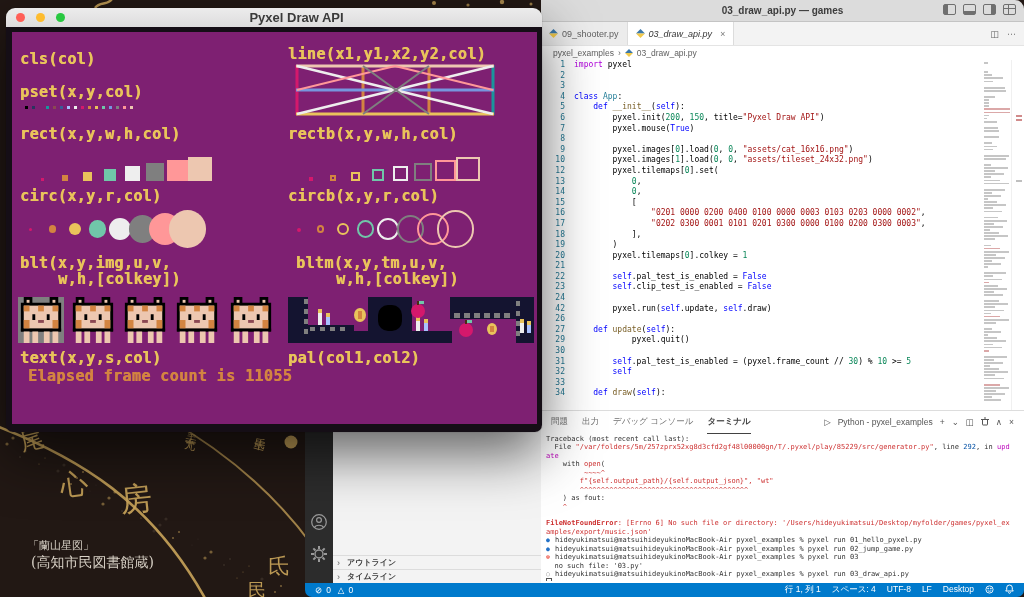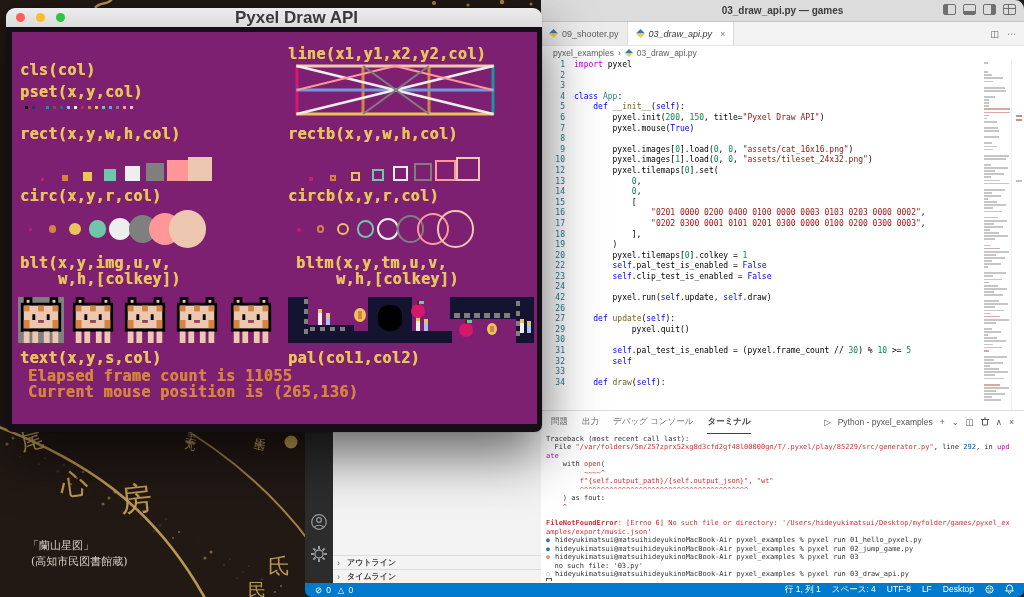--- a/index.html
+++ b/index.html
@@ -64,21 +64,21 @@
   #vs-status{left:305px;top:583px;width:719px;height:14px;background:#007acc;color:#fff;
      border-bottom-left-radius:7px;border-bottom-right-radius:7px;display:flex;align-items:center;
      font-size:8.5px;padding:0 10px;box-sizing:border-box;}
   #status-left{display:flex;align-items:center;gap:4px;}
   #status-right{margin-left:auto;display:flex;align-items:center;gap:11px;}
   
   #pyxel-win{position:absolute;left:6px;top:8px;width:536px;height:424px;border-radius:9px 9px 7px 7px;
      overflow:hidden;box-shadow:0 22px 55px rgba(0,0,0,.6),0 0 1px rgba(0,0,0,.5);}
   #px-titlebar{height:19px;background:linear-gradient(#ececec,#dddcdd);border-bottom:1px solid #c9c7c9;
      position:relative;display:flex;align-items:center;justify-content:center;}
-  .px-title{font-size:17px;font-weight:bold;color:#3a3a3a;margin-left:45px;}
+  .px-title{font-size:13px;font-weight:bold;color:#3a3a3a;margin-left:45px;}
   .tl{position:absolute;top:5px;width:9px;height:9px;border-radius:50%;}
   .tl.red{left:10px;background:#ff5f57;}
   .tl.yel{left:30px;background:#febc2e;}
   .tl.grn{left:50px;background:#28c840;}
   #px-frame{position:absolute;top:19px;left:0;right:0;bottom:0;background:#150e16;}
   #px-canvas{position:absolute;left:6px;top:5px;width:525px;height:392px;background:#7e2072;overflow:hidden;}
   .pxl{position:absolute;font-family:"DejaVu Sans Mono",monospace;font-weight:bold;font-size:15px;
      letter-spacing:.4px;color:#e9c35b;white-space:pre;text-shadow:.5px 0 0 currentColor;}
   .pxl.orange{color:#d38441;}
   .pxa{position:absolute;}
@@ -146,21 +146,21 @@
         </g>
     </svg>
     <span class="wp-kanji" style="left:20px;top:424px;font-size:24px;transform:rotate(-14deg)">尾</span>
     <span class="wp-kanji" style="left:60px;top:466px;font-size:28px;transform:rotate(-8deg)">心</span>
     <span class="wp-kanji" style="left:120px;top:478px;font-size:32px;transform:rotate(-6deg)">房</span>
     <span class="wp-vert" style="left:184px;top:424px;font-size:11px;transform:rotate(10deg)">去二十九</span>
     <span class="wp-vert" style="left:254px;top:428px;font-size:11px;transform:rotate(14deg)">氐十三</span>
     <span class="wp-kanji" style="left:268px;top:552px;font-size:21px">氐</span>
     <span class="wp-kanji" style="left:248px;top:578px;font-size:18px">民</span>
     <div class="wp-cap" style="left:28px;top:538px;font-size:11px">「蘭山星図」</div>
-    <div class="wp-cap" style="left:31px;top:554px;font-size:11px">(高知市民図書館蔵)</div>
+    <div class="wp-cap" style="left:31px;top:554px;font-size:14px">(高知市民図書館蔵)</div>
   </div>
 
   <div id="vs-titlebar" class="vsc">
     <span>03_draw_api.py — games</span>
     <span class="win-icons">
       <span class="wicon wi-l"></span>
       <span class="wicon wi-b"></span>
       <span class="wicon wi-r"></span>
       <span class="wicon wi-g"></span>
     </span>
@@ -212,20 +212,21 @@
         <div class="cl"><span class="ln">10</span><span class="c-p">        pyxel.images[</span><span class="c-n">1</span><span class="c-p">].load(</span><span class="c-n">0</span><span class="c-p">, </span><span class="c-n">0</span><span class="c-p">, </span><span class="c-s">"assets/tileset_24x32.png"</span><span class="c-p">)</span></div>
         <div class="cl"><span class="ln">12</span><span class="c-p">        pyxel.tilemaps[</span><span class="c-n">0</span><span class="c-p">].set(</span></div>
         <div class="cl"><span class="ln">13</span><span class="c-p">            </span><span class="c-n">0</span><span class="c-p">,</span></div>
         <div class="cl"><span class="ln">14</span><span class="c-p">            </span><span class="c-n">0</span><span class="c-p">,</span></div>
         <div class="cl"><span class="ln">15</span><span class="c-p">            [</span></div>
         <div class="cl"><span class="ln">16</span><span class="c-p">                </span><span class="c-s">"0201 0000 0200 0400 0100 0000 0003 0103 0203 0000 0002"</span><span class="c-p">,</span></div>
         <div class="cl"><span class="ln">17</span><span class="c-p">                </span><span class="c-s">"0202 0300 0001 0101 0201 0300 0000 0100 0200 0300 0003"</span><span class="c-p">,</span></div>
         <div class="cl"><span class="ln">18</span><span class="c-p">            ],</span></div>
         <div class="cl"><span class="ln">19</span><span class="c-p">        )</span></div>
         <div class="cl"><span class="ln">20</span><span class="c-p">        pyxel.tilemaps[</span><span class="c-n">0</span><span class="c-p">].colkey = </span><span class="c-n">1</span></div>
+        <div class="cl"><span class="ln">21</span></div>
         <div class="cl"><span class="ln">22</span><span class="c-p">        </span><span class="c-b">self</span><span class="c-p">.pal_test_is_enabled = </span><span class="c-b">False</span></div>
         <div class="cl"><span class="ln">23</span><span class="c-p">        </span><span class="c-b">self</span><span class="c-p">.clip_test_is_enabled = </span><span class="c-b">False</span></div>
         <div class="cl"><span class="ln">24</span></div>
         <div class="cl"><span class="ln">42</span><span class="c-p">        pyxel.run(</span><span class="c-b">self</span><span class="c-p">.update, </span><span class="c-b">self</span><span class="c-p">.draw)</span></div>
         <div class="cl"><span class="ln">26</span></div>
         <div class="cl"><span class="ln">27</span><span class="c-p">    </span><span class="c-b">def</span><span class="c-p"> </span><span class="c-f">update</span><span class="c-p">(</span><span class="c-b">self</span><span class="c-p">):</span></div>
         <div class="cl"><span class="ln">29</span><span class="c-p">            pyxel.quit()</span></div>
         <div class="cl"><span class="ln">30</span></div>
         <div class="cl"><span class="ln">31</span><span class="c-p">        </span><span class="c-b">self</span><span class="c-p">.pal_test_is_enabled = (pyxel.frame_count // </span><span class="c-n">30</span><span class="c-p">) % </span><span class="c-n">10</span><span class="c-p"> &gt;= </span><span class="c-n">5</span></div>
         <div class="cl"><span class="ln">32</span><span class="c-p">        </span><span class="c-b">self</span></div>
@@ -468,21 +469,21 @@
   <div id="pyxel-win">
     <div id="px-titlebar">
       <span class="tl red"></span>
       <span class="tl yel"></span>
       <span class="tl grn"></span>
       <span class="px-title">Pyxel Draw API</span>
     </div>
     <div id="px-frame">
       <div id="px-canvas">
 
-        <span class="pxl" style="left:8px;top:29px">cls(col)</span>
+        <span class="pxl" style="left:8px;top:18px">cls(col)</span>
         <span class="pxl" style="left:8px;top:51px">pset(x,y,col)</span>
         <div class="pxa" id="px-dots" style="left:13px;top:74px;width:130px;height:4px">
             <div style="position: absolute; left: 0px; top: 0px; width: 3px; height: 3px; background: rgb(0, 0, 0);"></div>
             <div style="position: absolute; left: 7px; top: 0px; width: 3px; height: 3px; background: rgb(43, 51, 95);"></div>
             <div style="position: absolute; left: 14px; top: 0px; width: 3px; height: 3px; background: rgb(126, 32, 114);"></div>
             <div style="position: absolute; left: 21px; top: 0px; width: 3px; height: 3px; background: rgb(25, 149, 156);"></div>
             <div style="position: absolute; left: 28px; top: 0px; width: 3px; height: 3px; background: rgb(139, 72, 82);"></div>
             <div style="position: absolute; left: 35px; top: 0px; width: 3px; height: 3px; background: rgb(57, 92, 152);"></div>
             <div style="position: absolute; left: 42px; top: 0px; width: 3px; height: 3px; background: rgb(169, 193, 255);"></div>
             <div style="position: absolute; left: 49px; top: 0px; width: 3px; height: 3px; background: rgb(238, 238, 238);"></div>
@@ -532,21 +533,20 @@
             </svg>
             <svg width="46" height="46" viewBox="0 0 16 16" style="position: absolute; left: 156px; top: 0px;">
               <use href="#catshape" transform="scale(-1,1) translate(-16,0)"></use>
             </svg>
             <svg width="46" height="46" viewBox="0 0 16 16" style="position: absolute; left: 210px; top: 0px;">
               <use href="#catshape" transform="scale(-1,1) translate(-16,0)"></use>
             </svg>
           </div>
         <span class="pxl" style="left:8px;top:317px">text(x,y,s,col)</span>
         <span class="pxl orange" style="left:16px;top:335px">Elapsed frame count is 11055</span>
-        <span class="pxl orange" style="left:16px;top:351px">Current mouse position is (265,136)</span>
 
         <span class="pxl" style="left:276px;top:13px">line(x1,y1,x2,y2,col)</span>
         <svg class="pxa" style="left:276px;top:31px" width="214" height="54" viewBox="0 0 214 54">
           <line x1="9" y1="2" x2="9" y2="52" stroke="#d4186c" stroke-width="3"></line>
           <line x1="205" y1="2" x2="205" y2="52" stroke="#19959c" stroke-width="3"></line>
           <line x1="75" y1="2" x2="75" y2="52" stroke="#d38441" stroke-width="3"></line>
           <line x1="141" y1="2" x2="141" y2="52" stroke="#d38441" stroke-width="3"></line>
           <line x1="8" y1="3" x2="206" y2="3" stroke="#edc7b0" stroke-width="3"></line>
           <line x1="8" y1="51" x2="206" y2="51" stroke="#e9c35b" stroke-width="3"></line>
           <line x1="8" y1="27" x2="206" y2="27" stroke="#7696de" stroke-width="3"></line>

